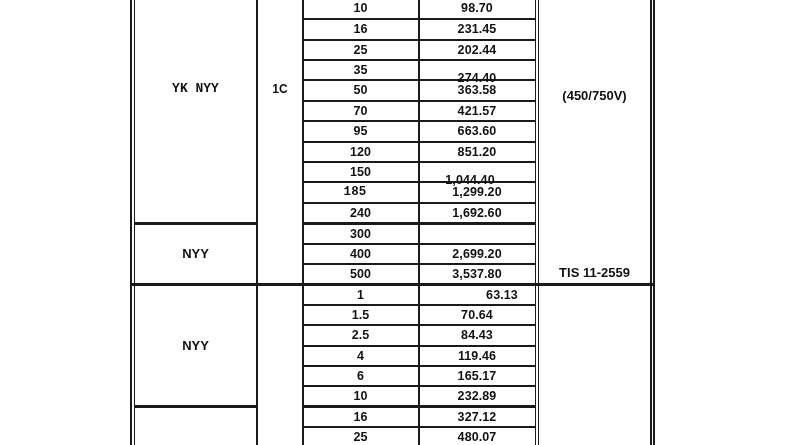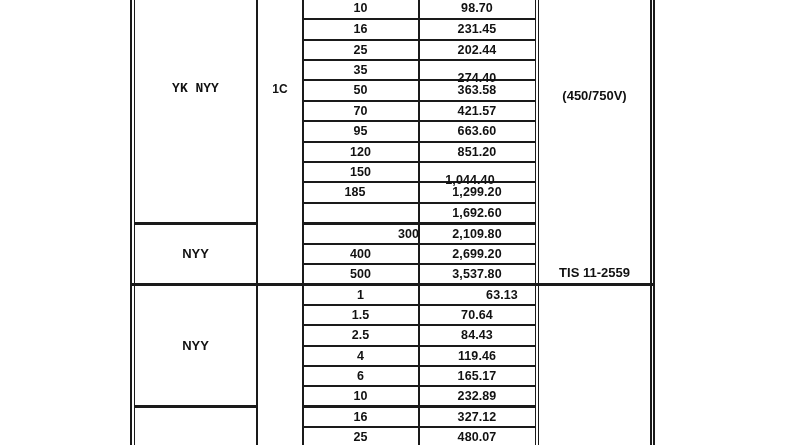--- a/index.html
+++ b/index.html
@@ -88,26 +88,26 @@
   <div class="cell" style="left:303px; top:80px; width:115px; height:20px;">50</div>
   <div class="cell" style="left:420px; top:80px; width:114px; height:20px;border-radius:9px;">363.58</div>
   <div class="cell" style="left:303px; top:101px; width:115px; height:19px;">70</div>
   <div class="cell" style="left:420px; top:101px; width:114px; height:19px;">421.57</div>
   <div class="cell" style="left:303px; top:121px; width:115px; height:20px;">95</div>
   <div class="cell" style="left:420px; top:121px; width:114px; height:20px;">663.60</div>
   <div class="cell" style="left:303px; top:142px; width:115px; height:19px;">120</div>
   <div class="cell" style="left:420px; top:142px; width:114px; height:19px;">851.20</div>
   <div class="cell" style="left:303px; top:162px; width:115px; height:19px;">150</div>
   <div class="cell" style="left:420px; top:162px; width:100px; height:19px;margin-top:8px;">1,044.40</div>
-  <div class="cell" style="left:303px; top:182px; width:104px; height:20px;">185</div>
+  <div class="cell" style="left:303px; top:182px; width:104px; height:20px;font-family:Liberation Mono, monospace;">185</div>
   <div class="cell" style="left:420px; top:182px; width:114px; height:20px;">1,299.20</div>
+  <div class="cell" style="left:303px; top:203px; width:115px; height:19px;">240</div>
   <div class="cell" style="left:420px; top:203px; width:114px; height:19px;">1,692.60</div>
 
-  <div class="cell" style="left:303px; top:224px; width:115px; height:19px;margin-left:48px;">300</div>
-  <div class="cell" style="left:420px; top:224px; width:114px; height:19px;">2,109.80</div>
+  <div class="cell" style="left:303px; top:224px; width:115px; height:19px;">300</div>
   <div class="cell" style="left:303px; top:244px; width:115px; height:19px;">400</div>
   <div class="cell" style="left:420px; top:244px; width:114px; height:19px;">2,699.20</div>
   <div class="cell" style="left:303px; top:264px; width:115px; height:19px;border-radius:9px;">500</div>
   <div class="cell" style="left:420px; top:264px; width:114px; height:19px;">3,537.80</div>
 
   <div class="cell" style="left:303px; top:286px; width:115px; height:18px;">1</div>
   <div class="cell" style="left:420px; top:286px; width:114px; height:18px;padding-left:25px;">63.13</div>
   <div class="cell" style="left:303px; top:305px; width:115px; height:19px;">1.5</div>
   <div class="cell" style="left:420px; top:305px; width:114px; height:19px;">70.64</div>
   <div class="cell" style="left:303px; top:325px; width:115px; height:20px;">2.5</div>

